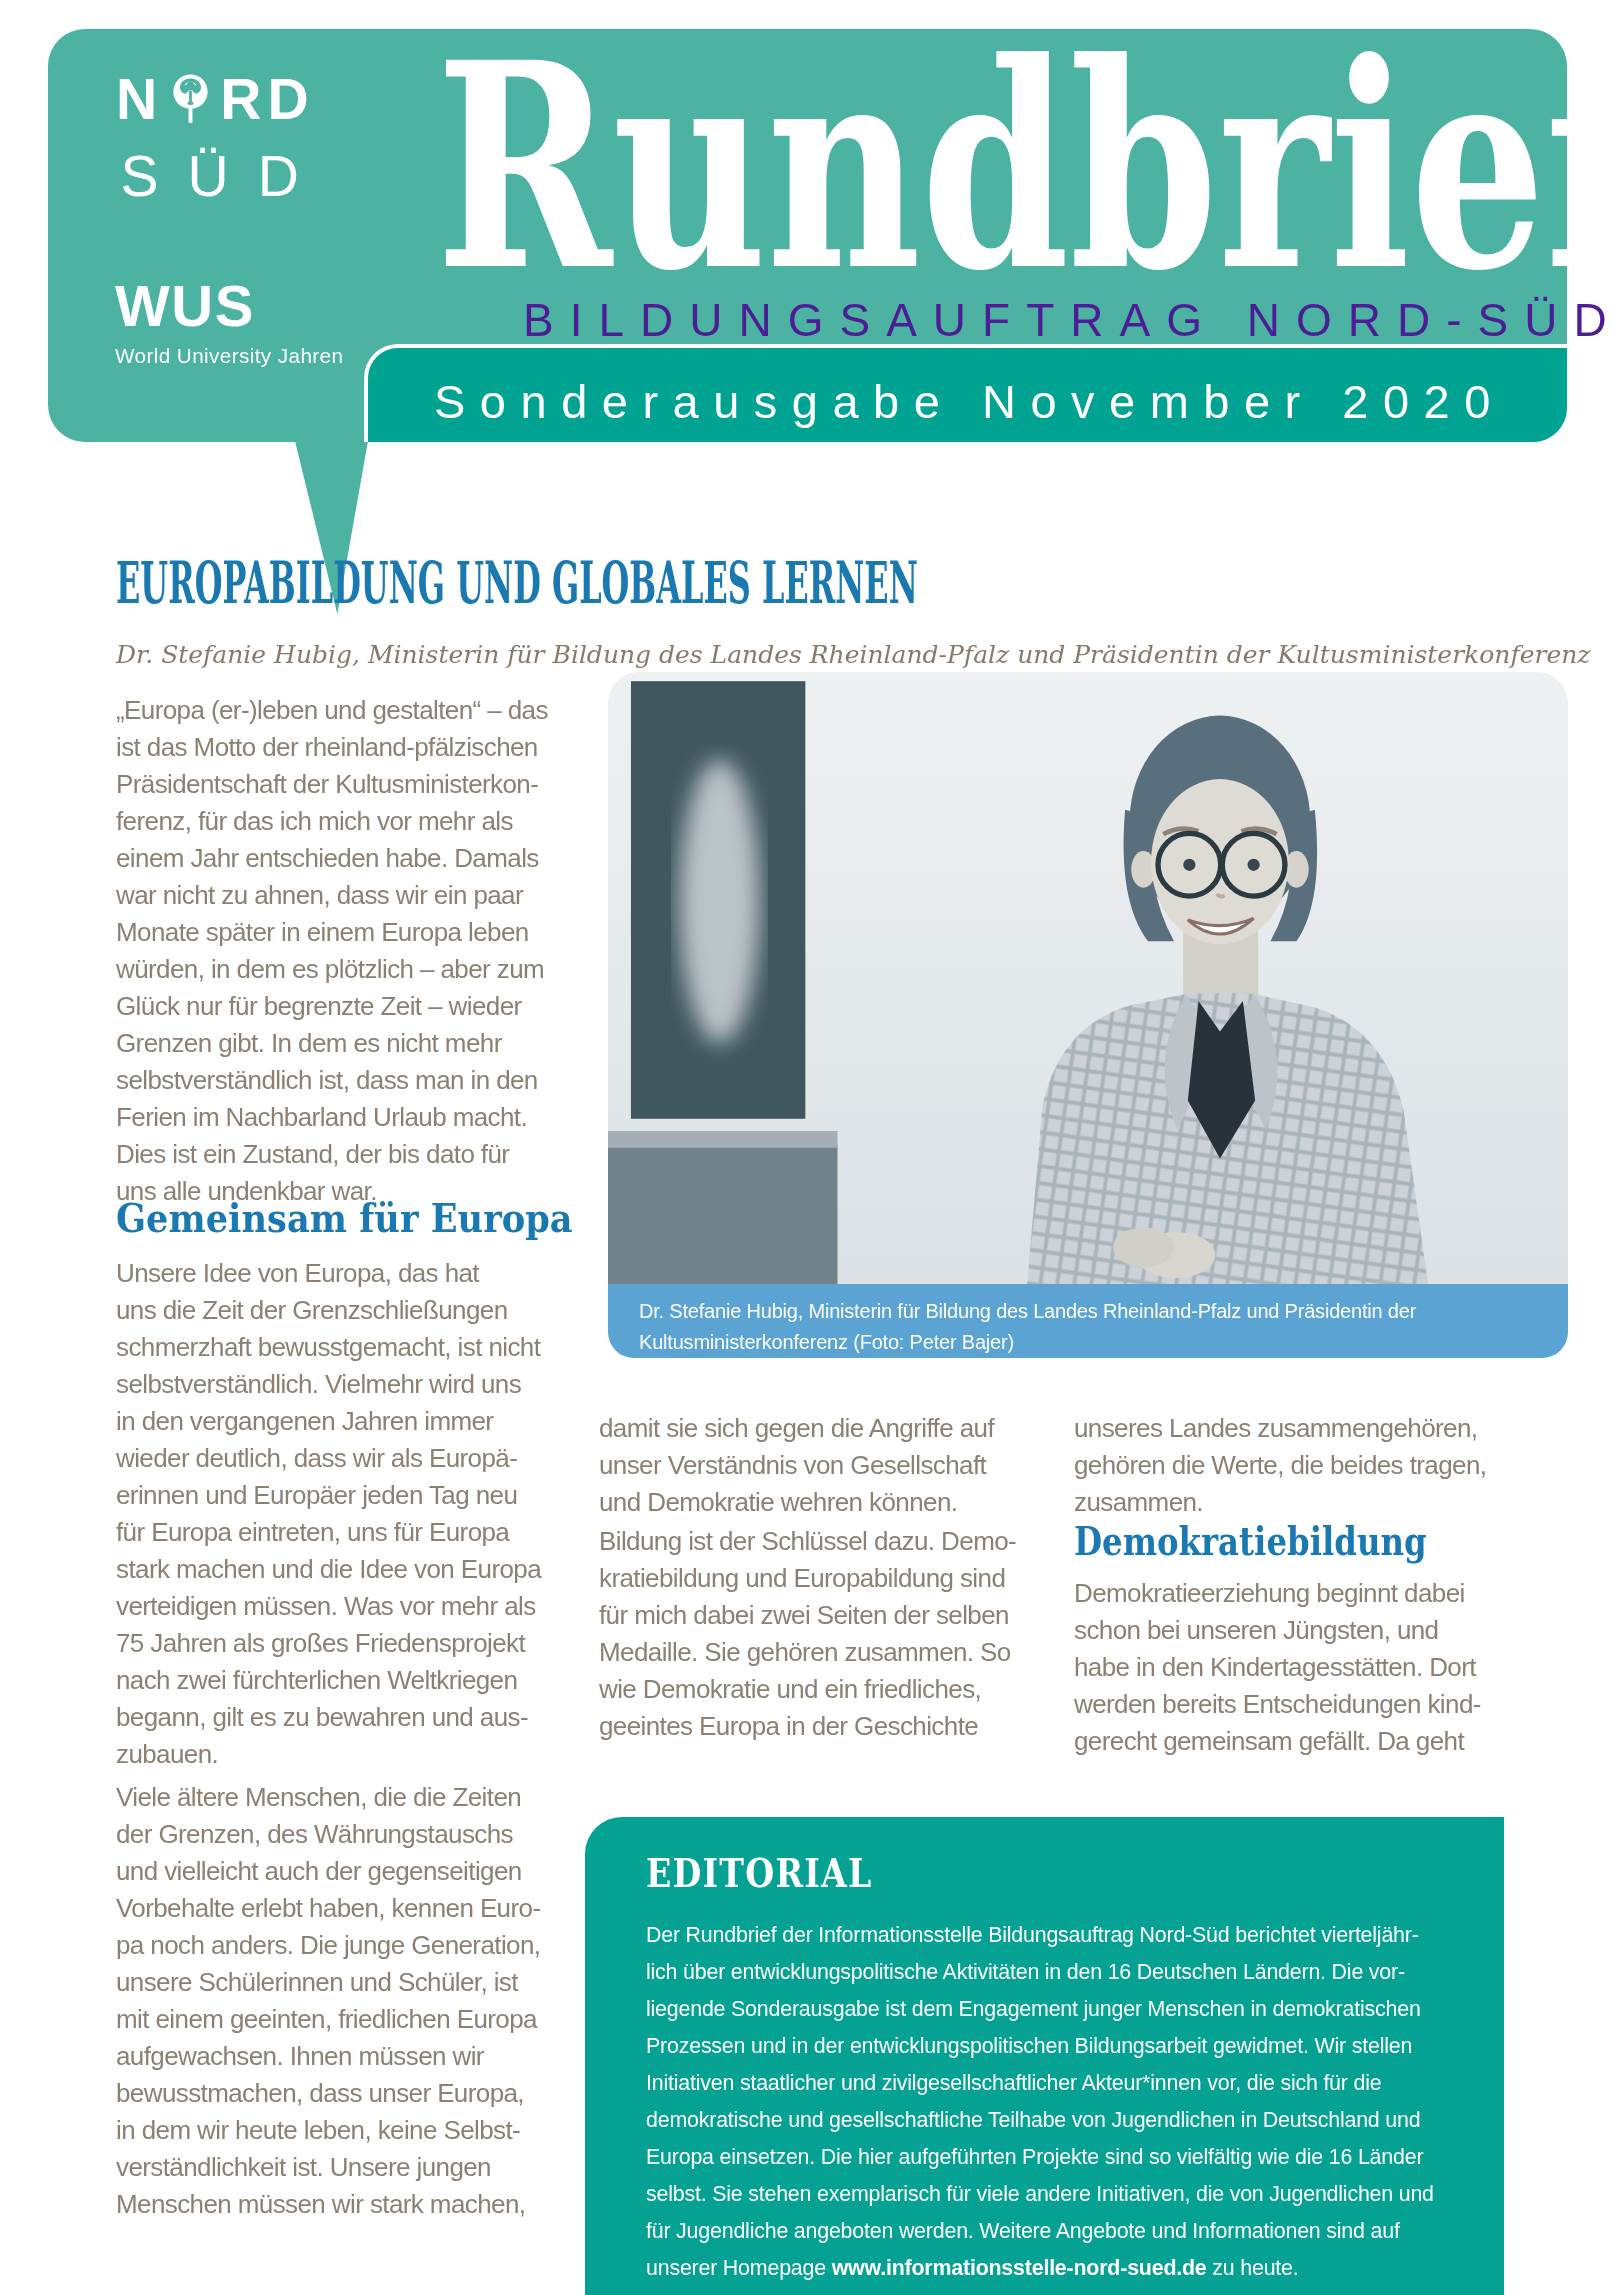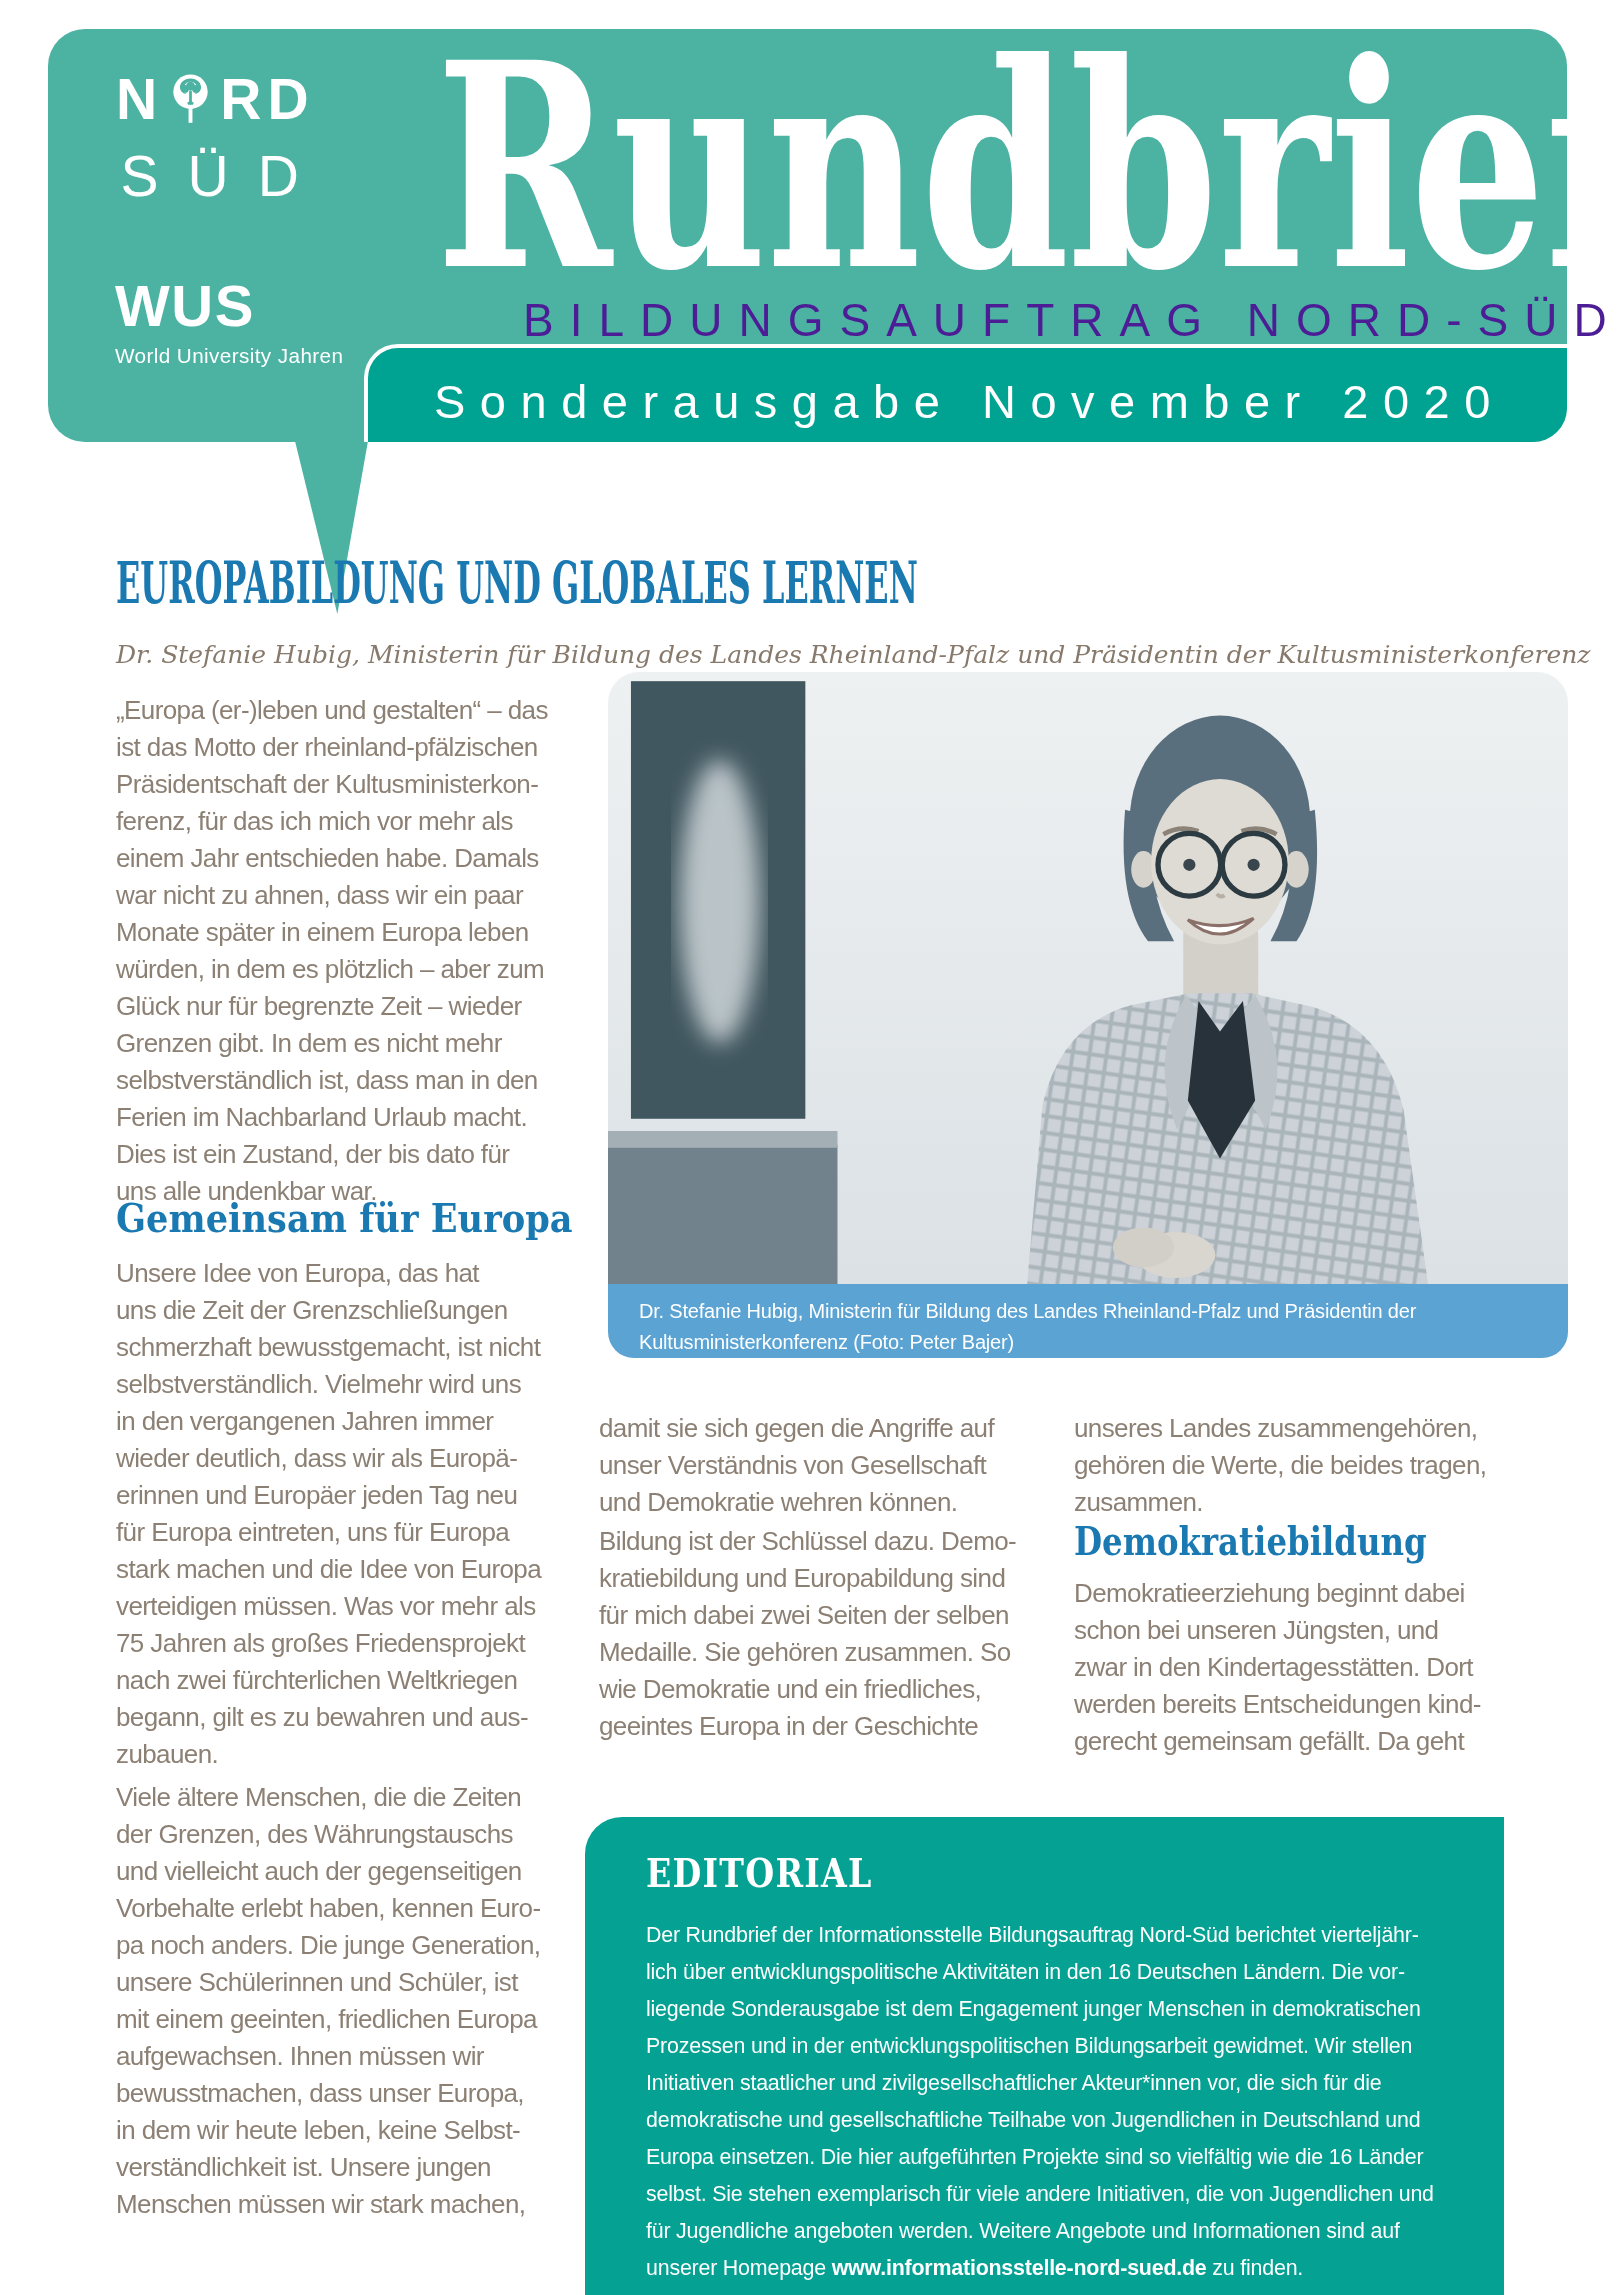--- a/index.html
+++ b/index.html
@@ -160,21 +160,21 @@
 
   <div class="bodycopy" style="left:599px;top:1523px;width:471px">Bildung ist der Schlüssel dazu. Demo-
 kratiebildung und Europabildung sind
 für mich dabei zwei Seiten der selben
 Medaille. Sie gehören zusammen. So
 wie Demokratie und ein friedliches,
 geeintes Europa in der Geschichte</div>
   <div class="sechead" style="left:1074px;top:1517px;transform:scaleX(.81)">Demokratiebildung</div>
   <div class="bodycopy" style="left:1074px;top:1575px;width:495px">Demokratieerziehung beginnt dabei
 schon bei unseren Jüngsten, und
-zwar in den Kindertagesstätten. Dort
+habe in den Kindertagesstätten. Dort
 werden bereits Entscheidungen kind-
 gerecht gemeinsam gefällt. Da geht</div>
 
   <figure class="photo">
     <svg viewBox="0 0 1255 800" preserveAspectRatio="none">
       <defs>
         <linearGradient id="bgGrad" x1="0" y1="0" x2="0" y2="1">
           <stop offset="0" stop-color="#eef1f2"></stop>
             <stop offset="1" stop-color="#dbe1e5"></stop>
         </linearGradient>
@@ -228,17 +228,17 @@
     <div class="edit-title">EDITORIAL</div>
     <div class="edit-body"><span>Der Rundbrief der Informationsstelle Bildungsauftrag Nord-Süd berichtet vierteljähr-
 lich über entwicklungspolitische Aktivitäten in den 16 Deutschen Ländern. Die vor-
 liegende Sonderausgabe ist dem Engagement junger Menschen in demokratischen
 Prozessen und in der entwicklungspolitischen Bildungsarbeit gewidmet. Wir stellen
 Initiativen staatlicher und zivilgesellschaftlicher Akteur*innen vor, die sich für die
 demokratische und gesellschaftliche Teilhabe von Jugendlichen in Deutschland und
 Europa einsetzen. Die hier aufgeführten Projekte sind so vielfältig wie die 16 Länder
 selbst. Sie stehen exemplarisch für viele andere Initiativen, die von Jugendlichen und
 für Jugendliche angeboten werden. Weitere Angebote und Informationen sind auf
-unserer Homepage </span><a href="#">www.informationsstelle-nord-sued.de</a><span> zu finden.</span></div>
+unserer Homepage </span><a href="#">www.informationsstelle-nord-sued.de</a><span> zu heute.</span></div>
   </div>
 
 </div>
 
 
 </body></html>

